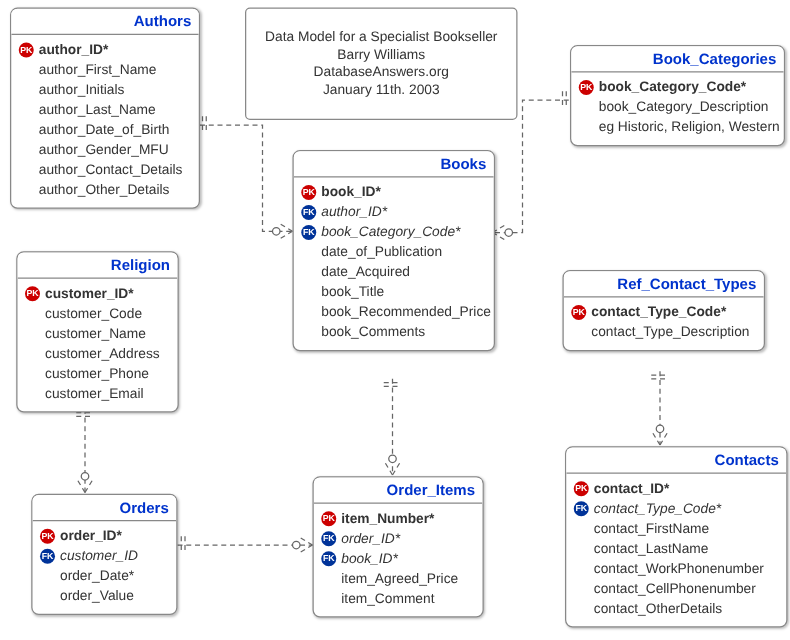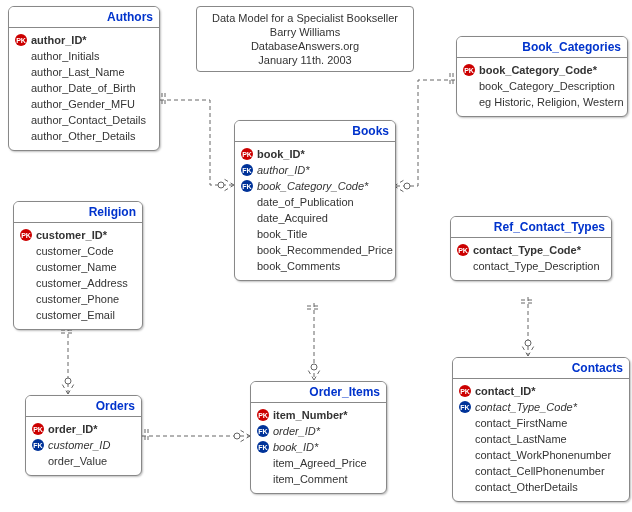--- a/index.html
+++ b/index.html
@@ -67,21 +67,21 @@
   .key.fk { background: #003399; }
   .attr-name { color: #333; }
   .attr-name.keyname { font-weight: bold; }
   .attr-name.fkname { font-style: italic; }
   .notebox {
     position: absolute;
     border: 1px solid #888;
     border-radius: 4px;
     background: #fff;
     text-align: center;
-    padding: 4px 8px;
+    padding: 16px 8px;
     font-size: 11px;
     color: #333;
     line-height: 14px;
   }
   svg.connectors {
     position: absolute;
     left: 0;
     top: 0;
     width: 632px;
     height: 512px;
@@ -155,20 +155,24 @@
     <div class="entity-title">Authors</div>
     <div class="entity-body">
         <div class="attr">
           <span class="key-slot">
             <span class="key pk">PK</span>
           </span>
           <span class="attr-name keyname">author_ID*</span>
         </div>
         <div class="attr">
           <span class="key-slot"></span>
+          <span class="attr-name">author_First_Name</span>
+        </div>
+        <div class="attr">
+          <span class="key-slot"></span>
           <span class="attr-name">author_Initials</span>
         </div>
         <div class="attr">
           <span class="key-slot"></span>
           <span class="attr-name">author_Last_Name</span>
         </div>
         <div class="attr">
           <span class="key-slot"></span>
           <span class="attr-name">author_Date_of_Birth</span>
         </div>
@@ -309,20 +313,24 @@
           <span class="attr-name keyname">order_ID*</span>
         </div>
         <div class="attr">
           <span class="key-slot">
             <span class="key fk">FK</span>
           </span>
           <span class="attr-name fkname">customer_ID</span>
         </div>
         <div class="attr">
           <span class="key-slot"></span>
+          <span class="attr-name">order_Date*</span>
+        </div>
+        <div class="attr">
+          <span class="key-slot"></span>
           <span class="attr-name">order_Value</span>
         </div>
       </div>
   </div>
 
   <div class="entity" style="left:250px; top:381px; width:135px;">
     <div class="entity-title">Order_Items</div>
     <div class="entity-body">
         <div class="attr">
           <span class="key-slot">

